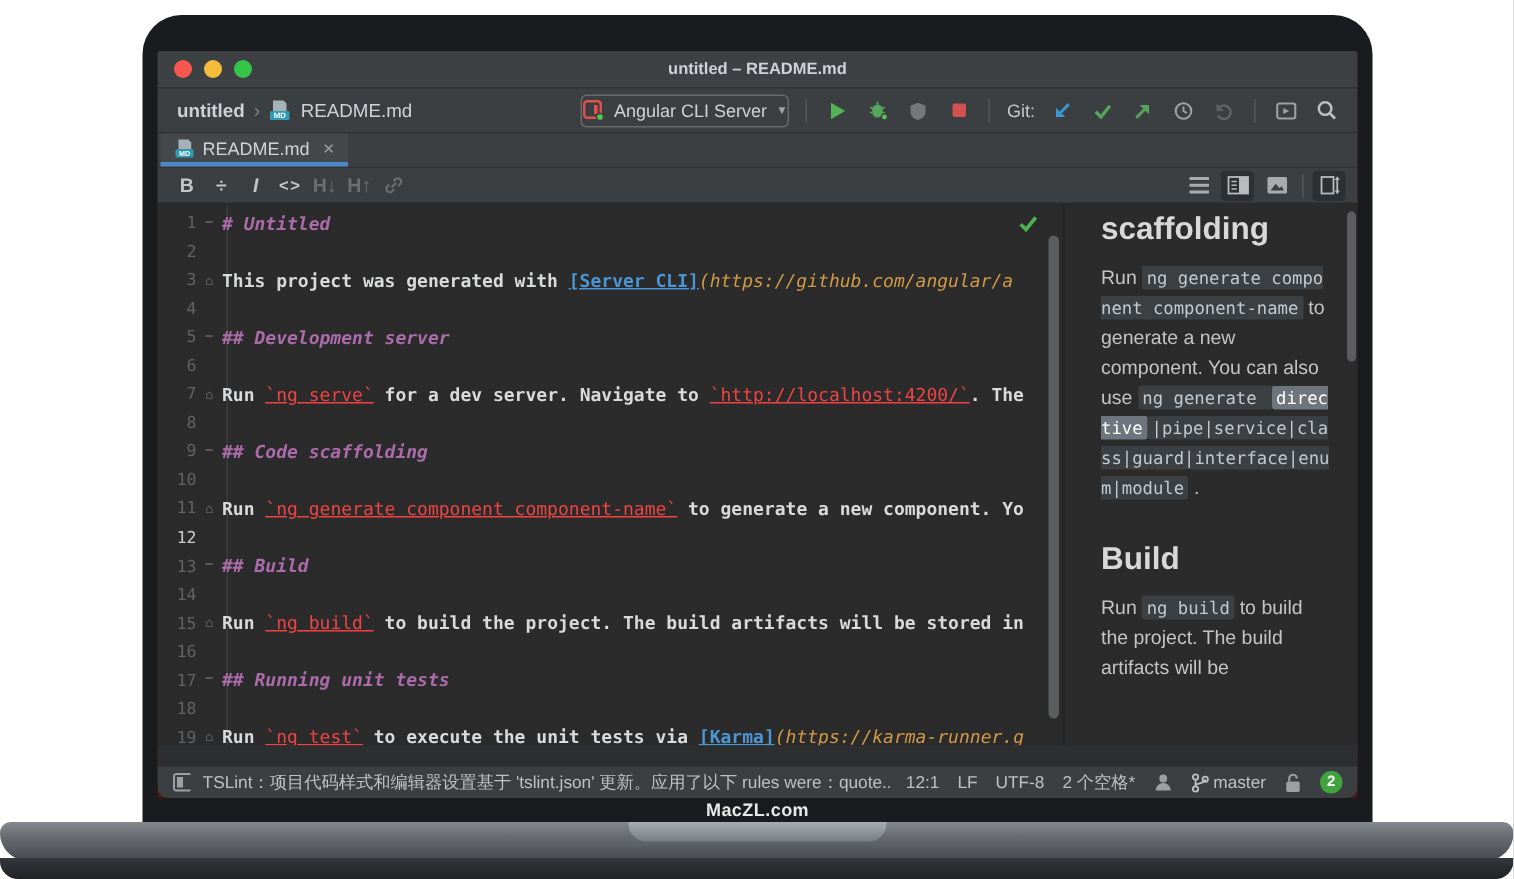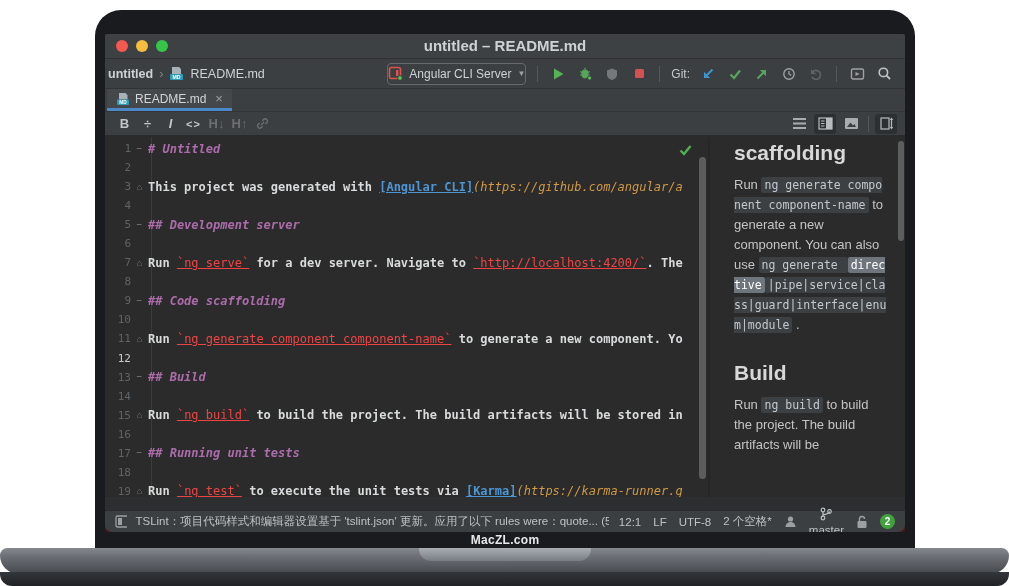--- a/index.html
+++ b/index.html
@@ -18,24 +18,24 @@
          background:linear-gradient(180deg,#a9aeb4,#787d83);border-radius:0 0 12px 12px;}
   .baselip{position:absolute;left:0;top:572px;width:1009px;height:14px;
            background:linear-gradient(180deg,#33363a,#202225);border-radius:0 0 12px 12px;}
   
   .ide{position:absolute;inset:0;border-radius:2px 2px 7px 7px;overflow:hidden;background:#2b2b2b;}
   .titlebar{position:absolute;left:0;top:0;width:100%;height:24px;background:#3d4144;
             border-bottom:1px solid #2f3133;}
   .lights{position:absolute;left:11px;top:6px;display:flex;gap:8px;}
   .light{width:12px;height:12px;border-radius:50%;display:inline-block;}
   .light.red{background:#f6574e;} .light.yellow{background:#f6bc3d;} .light.green{background:#35c649;}
-  .title{width:100%;text-align:center;line-height:24px;font-size:15px;font-weight:bold;color:#ced2d6;}
+  .title{width:100%;text-align:center;line-height:24px;font-size:11px;font-weight:bold;color:#ced2d6;}
   .toolbar{position:absolute;left:0;top:25px;width:100%;height:29px;background:#3c3f41;
            border-bottom:1px solid #303234;display:flex;align-items:center;}
-  .breadcrumb{display:flex;align-items:center;gap:6px;padding-left:3px;font-size:12.5px;color:#ced2d6;}
+  .breadcrumb{display:flex;align-items:center;gap:6px;padding-left:13px;font-size:12.5px;color:#ced2d6;}
   .bc-project{font-weight:bold;}
   .bc-sep{color:#7e8285;font-size:13px;}
   .run-cluster{margin-left:auto;display:flex;align-items:center;gap:9px;padding-right:12px;}
   .run-config{display:flex;align-items:center;gap:6px;height:20px;padding:0 0;
               border:1px solid #67696b;border-radius:4px;font-size:12px;color:#ced2d5;}
   .caret{font-size:8px;color:#9ea1a4;}
   .tbtn{width:18px;height:18px;display:flex;align-items:center;justify-content:center;}
   .vsep{width:1px;height:16px;background:#55585a;margin:0 2px;}
   .git-label{font-size:12px;color:#c6c9cc;}
   .tabbar{position:absolute;left:0;top:55px;width:100%;height:22px;background:#3c3f41;
@@ -84,21 +84,21 @@
              background:rgba(170,175,178,.38);}
   
   .bottomstrip{position:absolute;left:0;top:463px;width:100%;height:13px;background:#2c2e30;}
   .statusbar{position:absolute;left:0;top:476px;width:100%;height:22px;background:#3c3f41;
              border-top:1px solid #2a2c2e;display:flex;align-items:center;padding:0 10px;
              box-sizing:border-box;font-size:11.5px;color:#bdc1c4;}
   .sb-left{display:flex;align-items:center;gap:8px;min-width:0;}
   .sb-msg{white-space:nowrap;overflow:hidden;}
   .sb-right{margin-left:auto;display:flex;align-items:center;gap:12px;flex:none;padding-left:10px;}
   .sb-item{white-space:nowrap;}
-  .branch{display:flex;align-items:center;gap:3px;flex-direction:column;}
+  .branch{display:flex;align-items:center;gap:3px;}
   .badge{width:15px;height:15px;border-radius:50%;background:#41a33e;color:#fff;font-size:10px;
          font-weight:bold;display:flex;align-items:center;justify-content:center;}
 </style>
 </head>
 <body>
 
 <div class="stage">
   <div class="bezel">
     <div class="screen">
       <div class="ide">
@@ -265,21 +265,21 @@
             </span>
           </div>
         </div>
 
         <div class="main">
           <div class="editor">
             <div class="gutter-line"></div>
             <div class="lines">
                 <div class="row"><span class="ln">1</span><span class="fold minus">−</span><span class="codeline"><span class="seg-h"># Untitled</span></span></div>
                 <div class="row"><span class="ln">2</span><span class="fold"></span><span class="codeline"></span></div>
-                <div class="row"><span class="ln">3</span><span class="fold">⌂</span><span class="codeline"><span class="seg-t">This project was generated with </span><span class="seg-link">[Angular CLI]</span><span class="seg-url">(https://github.com/angular/a</span></span></div>
+                <div class="row"><span class="ln">3</span><span class="fold">⌂</span><span class="codeline"><span class="seg-t">This project was generated with </span><span class="seg-link">[Server CLI]</span><span class="seg-url">(https://github.com/angular/a</span></span></div>
                 <div class="row"><span class="ln">4</span><span class="fold"></span><span class="codeline"></span></div>
                 <div class="row"><span class="ln">5</span><span class="fold minus">−</span><span class="codeline"><span class="seg-h">## Development server</span></span></div>
                 <div class="row"><span class="ln">6</span><span class="fold"></span><span class="codeline"></span></div>
                 <div class="row"><span class="ln">7</span><span class="fold">⌂</span><span class="codeline"><span class="seg-t">Run </span><span class="seg-code">`ng serve`</span><span class="seg-t"> for a dev server. Navigate to </span><span class="seg-code">`http://localhost:4200/`</span><span class="seg-t">. The</span></span></div>
                 <div class="row"><span class="ln">8</span><span class="fold"></span><span class="codeline"></span></div>
                 <div class="row"><span class="ln">9</span><span class="fold minus">−</span><span class="codeline"><span class="seg-h">## Code scaffolding</span></span></div>
                 <div class="row"><span class="ln">10</span><span class="fold"></span><span class="codeline"></span></div>
                 <div class="row"><span class="ln">11</span><span class="fold">⌂</span><span class="codeline"><span class="seg-t">Run </span><span class="seg-code">`ng generate component component-name`</span><span class="seg-t"> to generate a new component. Yo</span></span></div>
                 <div class="row current"><span class="ln">12</span><span class="fold"></span><span class="codeline"></span></div>
                 <div class="row"><span class="ln">13</span><span class="fold minus">−</span><span class="codeline"><span class="seg-h">## Build</span></span></div>

